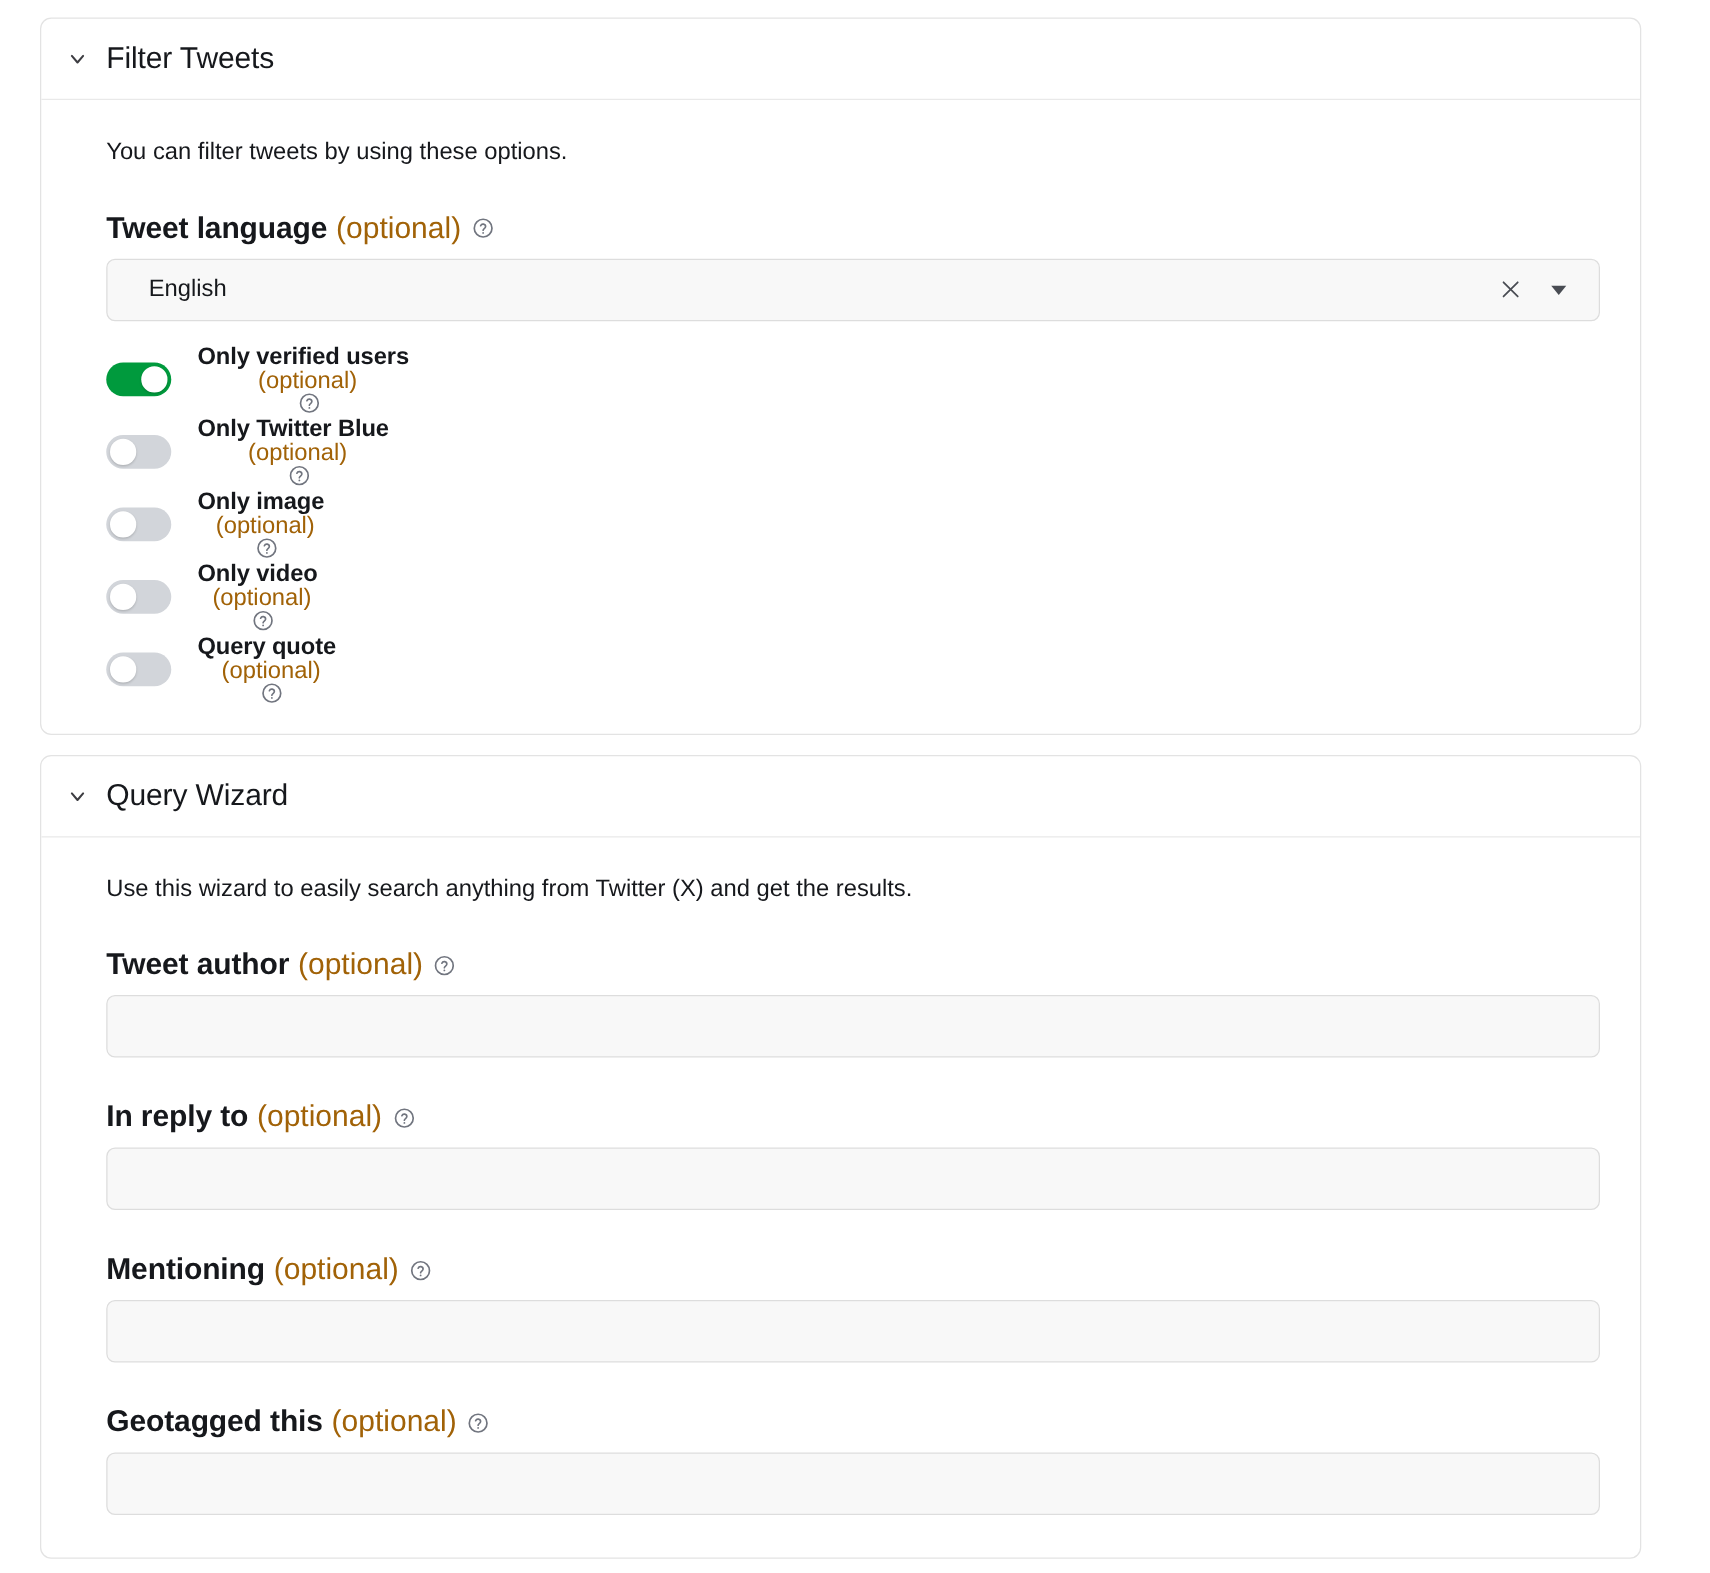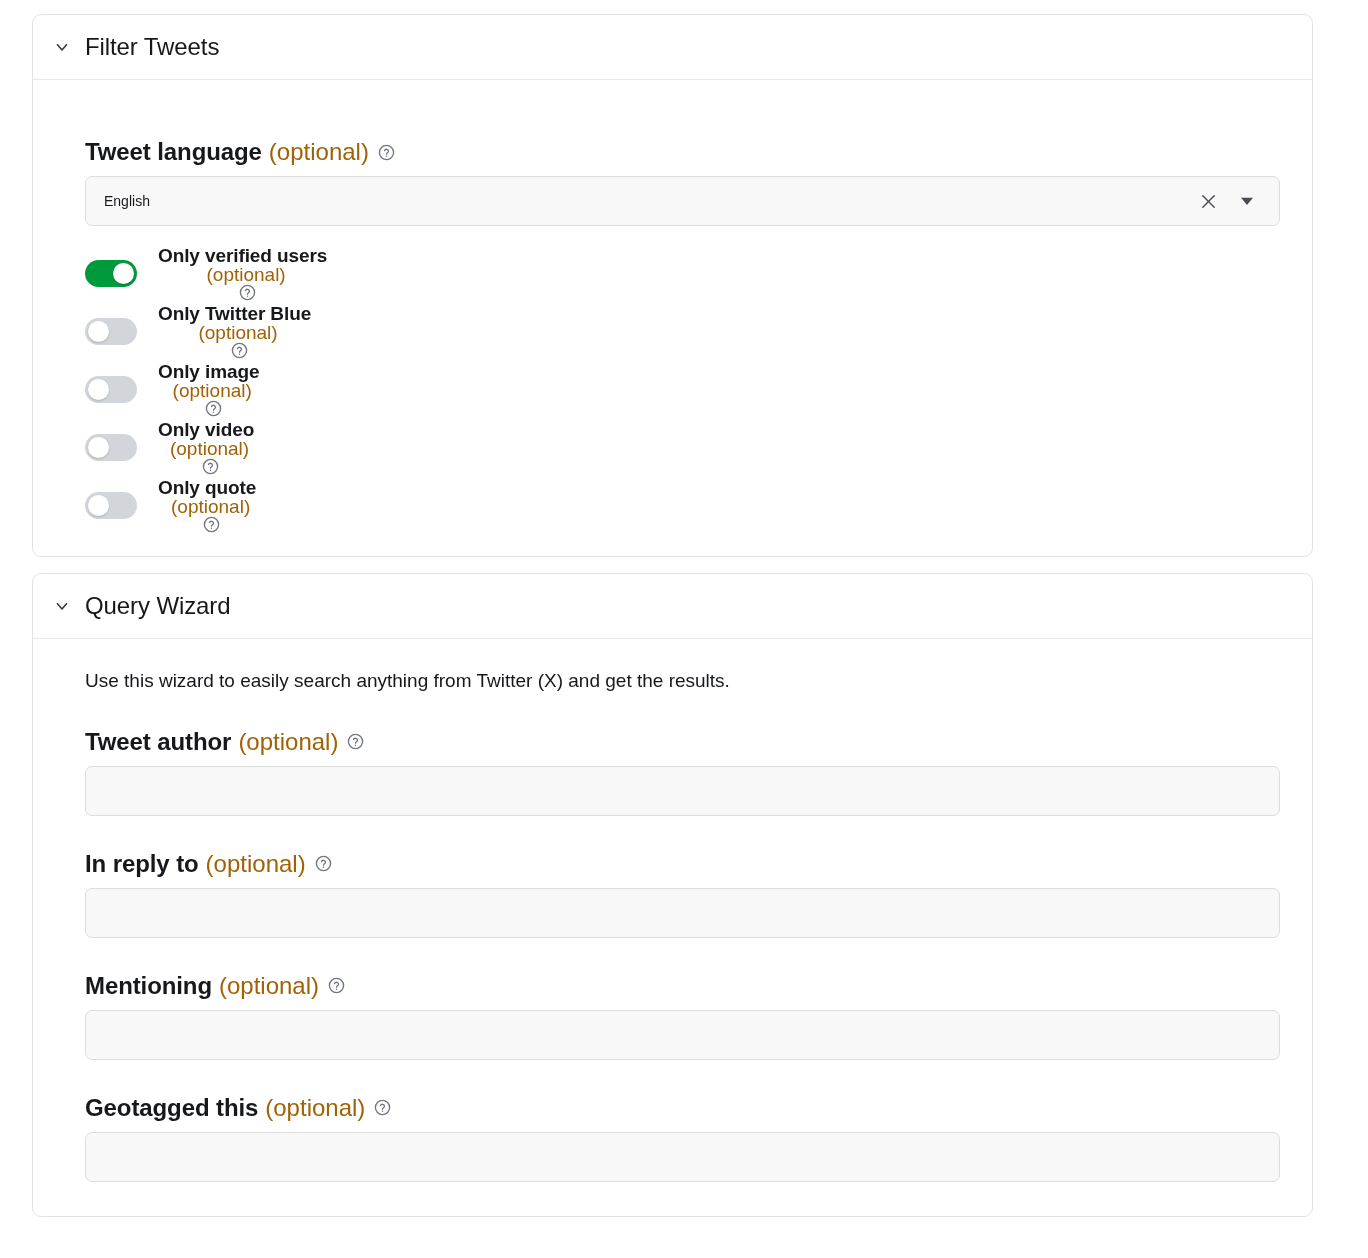--- a/index.html
+++ b/index.html
@@ -92,24 +92,25 @@
     position: relative;
     height: 50px;
     background: #f8f8f8;
     border: 1px solid #dddddd;
     border-radius: 7px;
     display: flex;
     align-items: center;
     padding: 0 16px 0 18px;
   }
   .select-value {
-    font-size: 14px;
+    font-size: 19px;
     color: #16181c;
     flex: 1;
     line-height: 1;
+    margin-left: 15px;
   }
   .select-actions {
     display: flex;
     align-items: center;
     gap: 22px;
     padding-right: 8px;
   }
   .clear-icon {
     width: 17px;
     height: 17px;
@@ -190,20 +191,21 @@
 
     <div class="card-header">
       <svg class="chevron" viewBox="0 0 24 24" fill="none" stroke="currentColor" stroke-width="2.2" stroke-linecap="round" stroke-linejoin="round">
         <polyline points="6 9 12 16 18 9"></polyline>
       </svg>
       <span class="card-title">Filter Tweets</span>
     </div>
 
     <div class="card-body">
 
+      <p class="intro">You can filter tweets by using these options.</p>
 
       <div class="field-block">
         <div class="field-label">
           <span class="label-strong">Tweet language</span>
           <span class="label-optional">(optional)</span>
           <svg class="help-icon" viewBox="0 0 24 24" fill="none" stroke="currentColor" stroke-width="1.9">
             <circle cx="12" cy="12" r="10"></circle>
             <path d="M9.2 9.3a2.9 2.9 0 0 1 5.6 1c0 1.9-2.8 2.4-2.8 4" stroke-linecap="round" stroke-linejoin="round"></path>
             <circle cx="12" cy="17.4" r="1.05" fill="currentColor" stroke="none"></circle>
           </svg>
@@ -283,21 +285,21 @@
               <circle cx="12" cy="17.4" r="1.05" fill="currentColor" stroke="none"></circle>
             </svg>
           </span>
         </div>
 
         <div class="toggle-row">
           <span class="switch">
             <span class="knob"></span>
           </span>
           <span class="toggle-label">
-            <span class="label-strong">Only quote</span>
+            <span class="label-strong">Query quote</span>
             <span class="label-optional">(optional)</span>
             <svg class="help-icon" viewBox="0 0 24 24" fill="none" stroke="currentColor" stroke-width="1.9">
               <circle cx="12" cy="12" r="10"></circle>
               <path d="M9.2 9.3a2.9 2.9 0 0 1 5.6 1c0 1.9-2.8 2.4-2.8 4" stroke-linecap="round" stroke-linejoin="round"></path>
               <circle cx="12" cy="17.4" r="1.05" fill="currentColor" stroke="none"></circle>
             </svg>
           </span>
         </div>
 
       </div>

